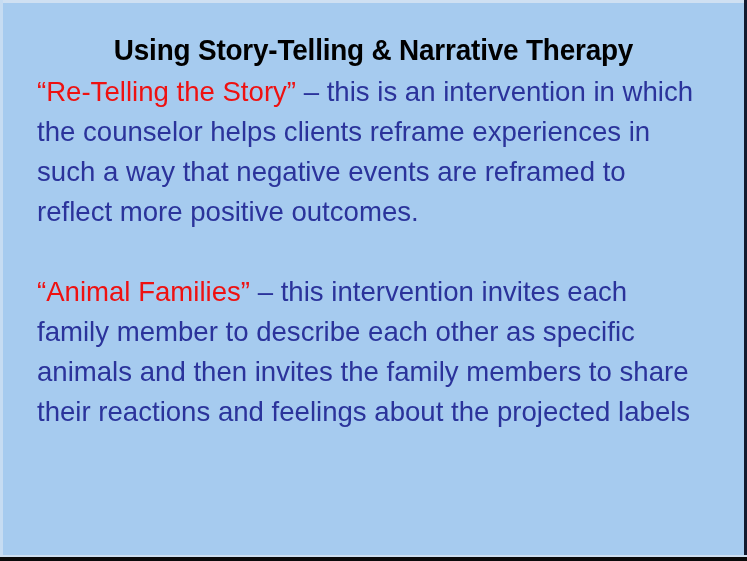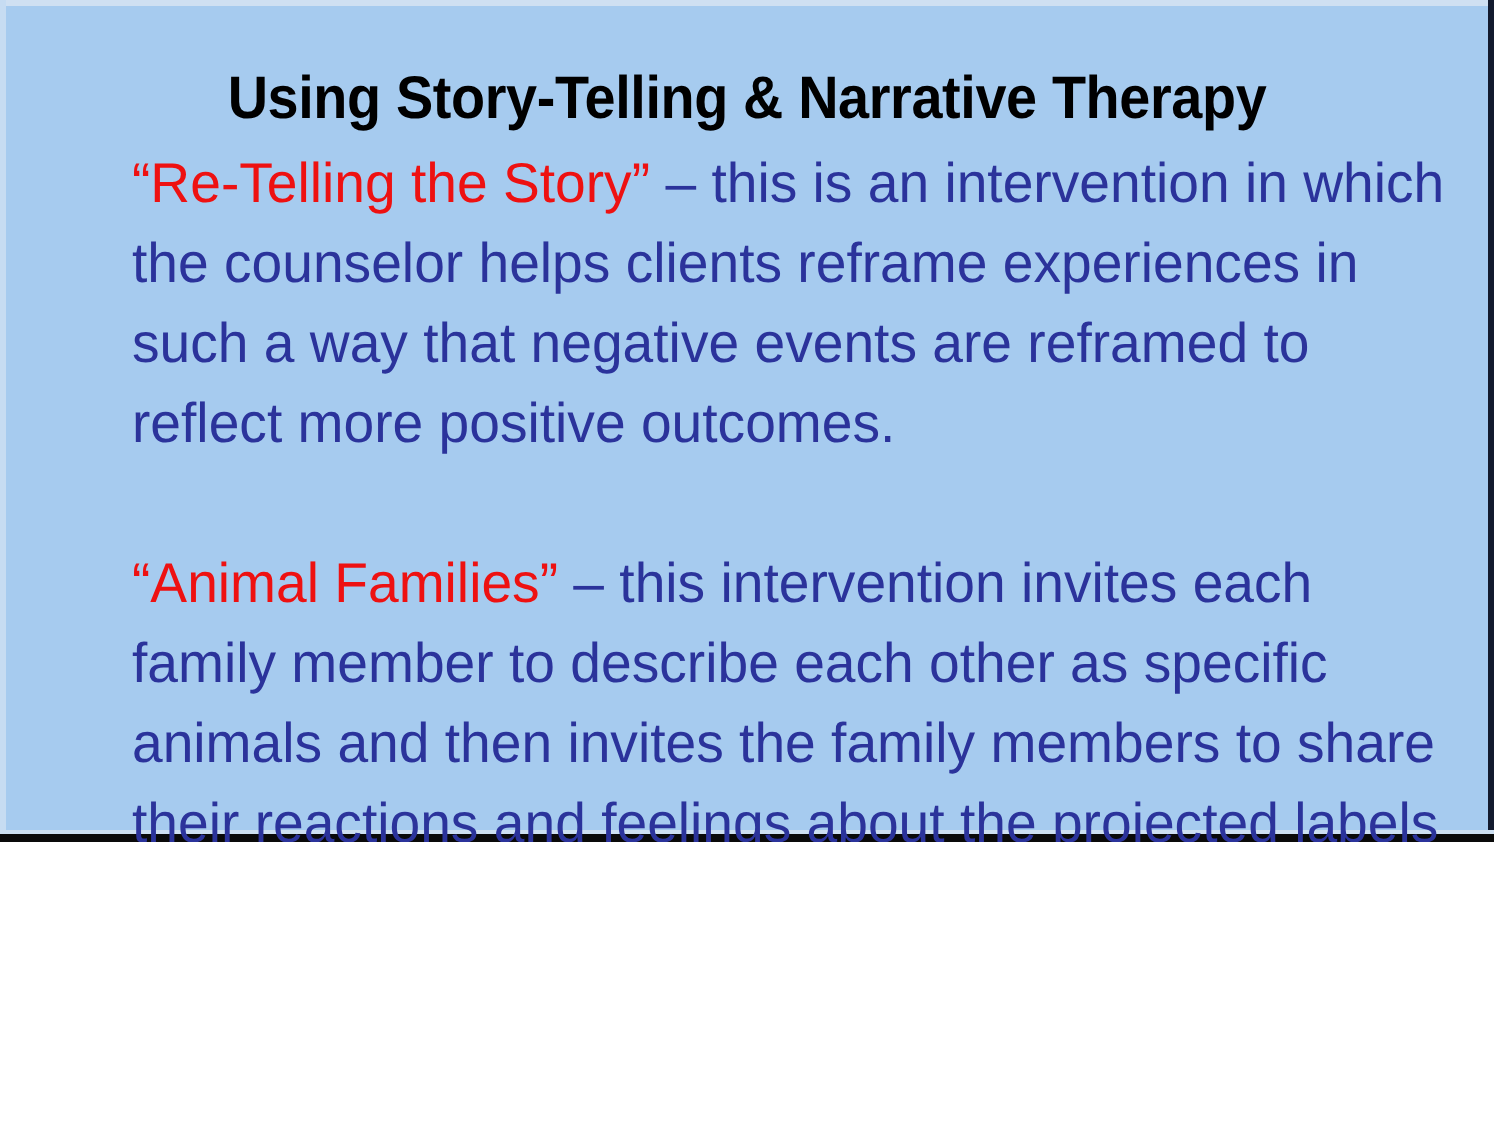--- a/index.html
+++ b/index.html
@@ -7,21 +7,21 @@
     padding: 0;
     background: #ffffff;
   }
   body {
     font-family: "Liberation Sans", sans-serif;
   }
 
   .slide {
     position: relative;
     width: 747px;
-    height: 421px;
+    height: 561px;
     box-sizing: border-box;
     background: #a6cbef;
     overflow: hidden;
   }
 
   
   .edge-top-light {
     position: absolute;
     left: 0; top: 0;
     width: 747px; height: 3px;
@@ -65,21 +65,21 @@
     line-height: 36px;
     letter-spacing: -0.2px;
     color: #000000;
     transform: scaleX(0.93);
     transform-origin: center top;
     white-space: nowrap;
   }
 
   .body-block {
     position: absolute;
-    left: 66px;
+    left: 37px;
     top: 72px;
     width: 670px;
   }
 
   .para {
     font-family: "Liberation Sans", sans-serif;
     font-size: 28px;
     line-height: 40px;
     color: #2b339b;
     margin: 0;

